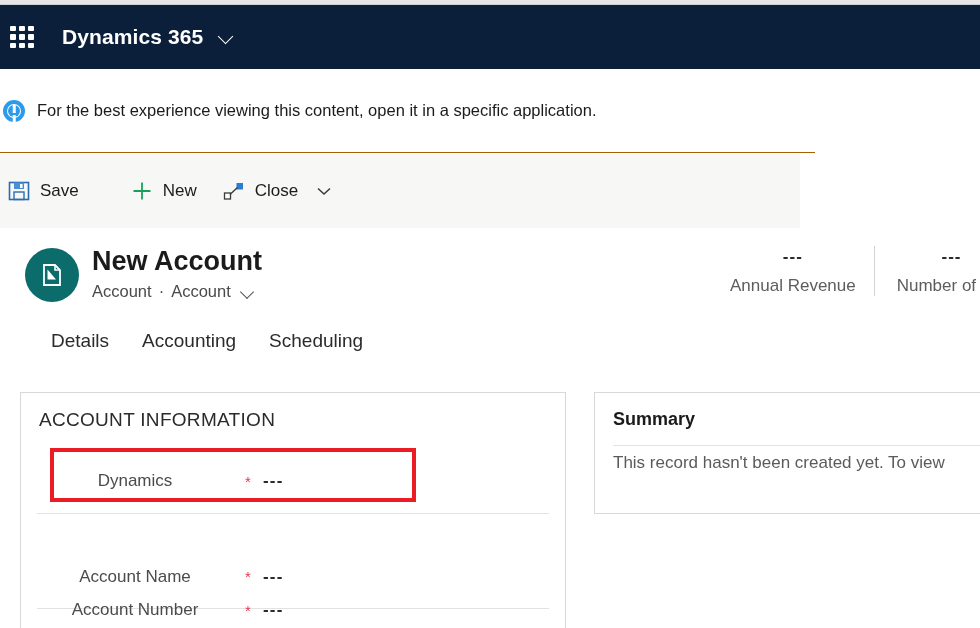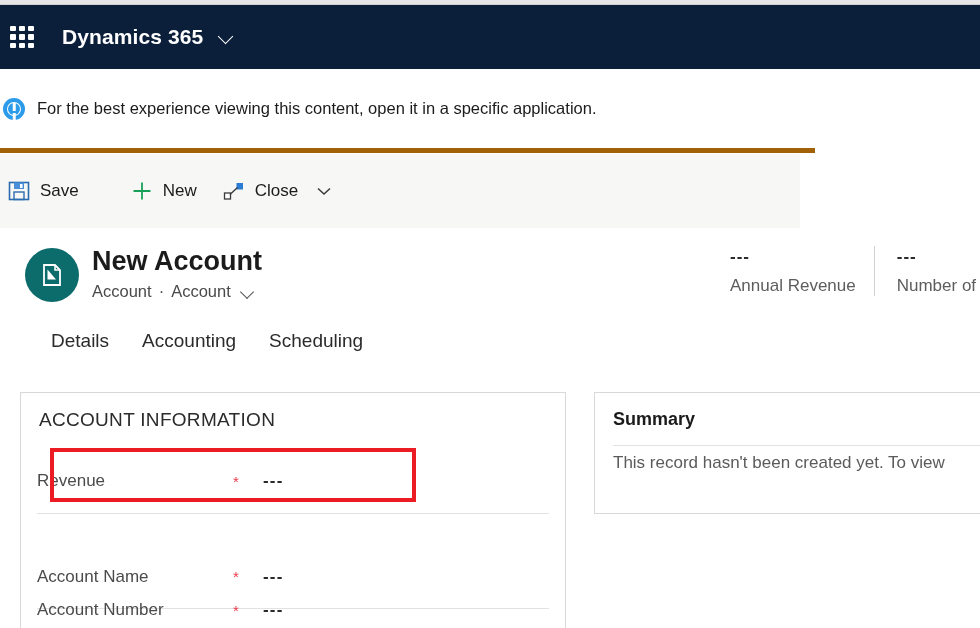--- a/index.html
+++ b/index.html
@@ -5,21 +5,21 @@
   * { box-sizing: border-box; }
   html, body {
     margin: 0; padding: 0;
     width: 980px; height: 628px;
     overflow: hidden;
     background: #ffffff;
     font-family: "Liberation Sans", sans-serif;
     -webkit-font-smoothing: antialiased;
   }
 
-  #app { position: relative; width: 980px; height: 628px; overflow: hidden; }
+  #app { position: relative; width: 980px; height: 628px; overflow: hidden; text-align: center; }
 
   
   .top-strip {
     position: absolute; top: 0; left: 0;
     width: 980px; height: 5px;
     background: #e6e6e6;
     border-bottom: 1px solid #cfcfcf;
   }
 
   
@@ -58,21 +58,21 @@
     border-bottom: 1.6px solid #ffffff;
     transform: rotate(45deg);
   }
 
   
   .infobar {
     position: absolute; top: 69px; left: 0;
     width: 815px; height: 84px;
     background: #ffffff;
     display: flex; align-items: center;
-    border-bottom: 5px solid #a16207;
+    border-bottom: 1px solid #a16207;
   }
   .info-icon {
     width: 22px; height: 22px; margin-left: 3px;
     border-radius: 50%;
     background: #2b9bea;
     border: 2px solid #2b9bea;
     position: relative;
     flex: none;
   }
   .info-icon::after {
@@ -382,21 +382,21 @@
     <div class="tab-gap"></div>
     <div class="tab">Accounting</div>
     <div class="tab-gap"></div>
     <div class="tab">Scheduling</div>
   </div>
 
   <div class="form-card">
     <div class="section-title">ACCOUNT INFORMATION</div>
 
     <div class="field-row r1">
-      <span class="field-label">Revenue</span>
+      <span class="field-label">Dynamics</span>
       <span class="req">*</span>
       <span class="field-value">---</span>
     </div>
 
     <div class="divider-line d1"></div>
 
     <div class="field-row r2">
       <span class="field-label">Account Name</span>
       <span class="req">*</span>
       <span class="field-value">---</span>

